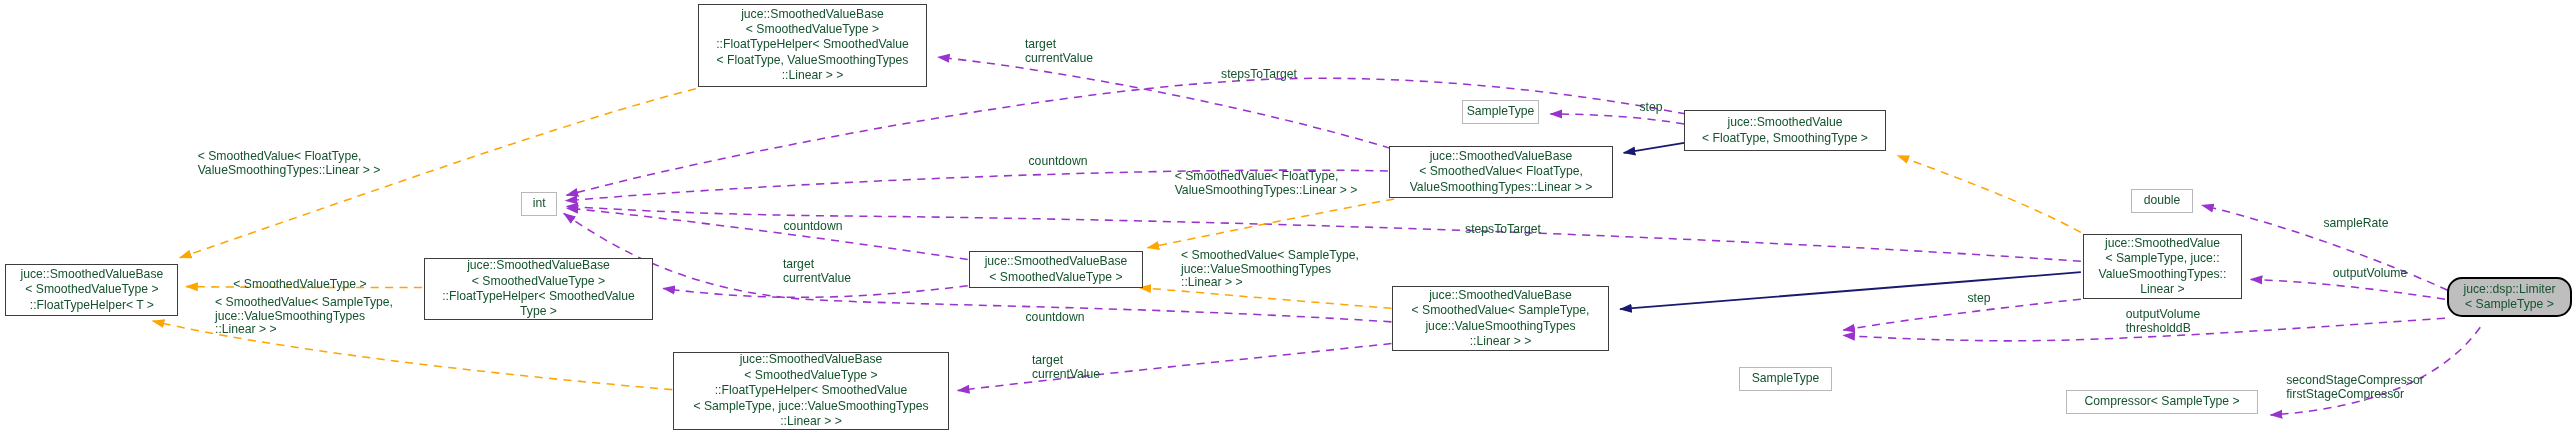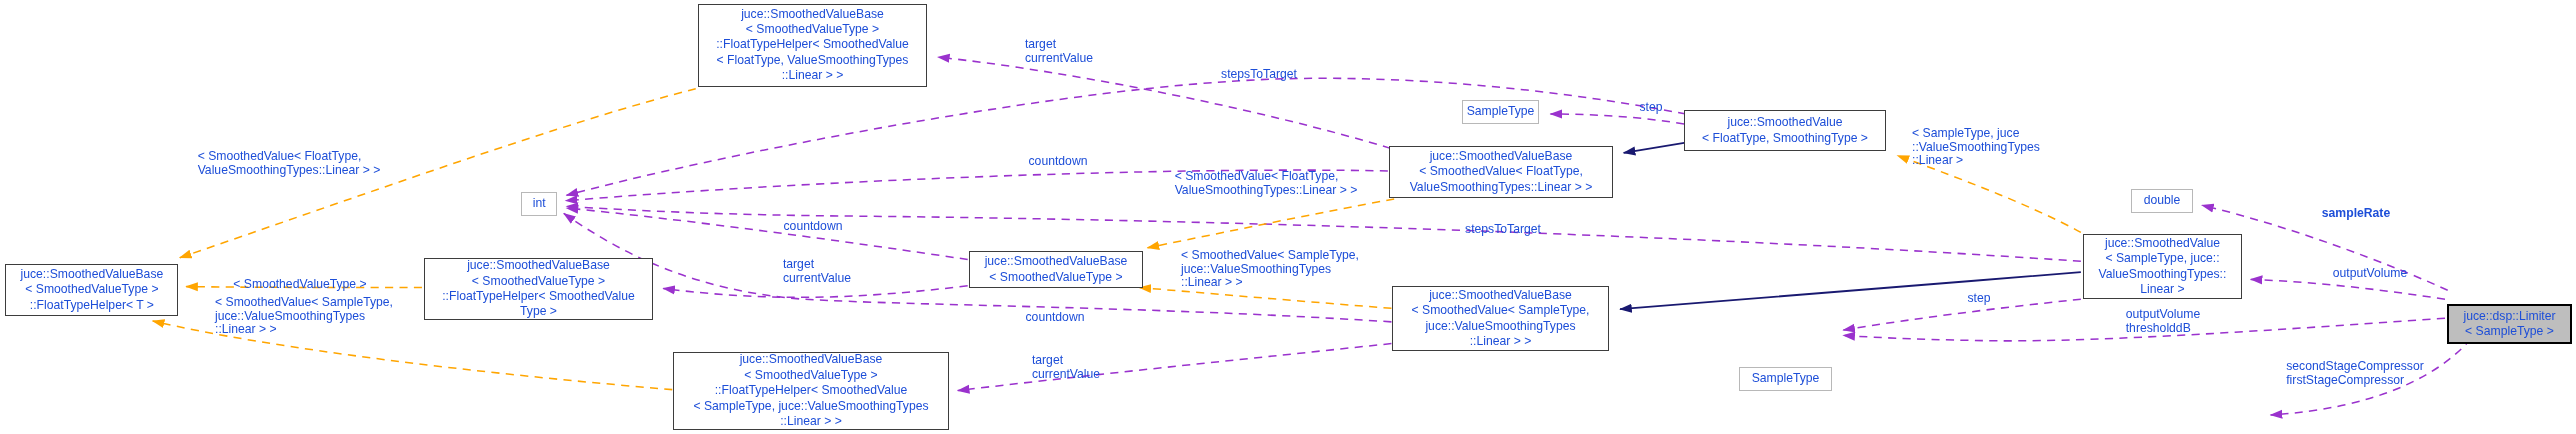--- a/index.html
+++ b/index.html
@@ -1,21 +1,21 @@
 <!DOCTYPE html>
 <html style="font-size:14.5px"><head>
 <meta charset="utf-8">
 <style>
   html,body{margin:0;padding:0;background:#ffffff;}
   #graph{
     position:relative;
     width:2576px;height:435px;
     background:#ffffff;
     font-family:"Liberation Sans","DejaVu Sans",sans-serif;
-    color:#1d4ed8;
+    color:#14532d;
     overflow:hidden;
   }
   #edges{position:absolute;left:0;top:0;width:2576px;height:435px;}
   .node{
     position:absolute;
     box-sizing:border-box;
     background:#ffffff;
     border:1.4px solid #3d3d3d;
     display:flex;align-items:center;justify-content:center;
     text-align:center;
@@ -104,35 +104,33 @@
 &lt; SmoothedValueType &gt;</div>
   <div class="node" style="left:2083px;top:234px;width:159px;height:65px;">juce::SmoothedValue
 &lt; SampleType, juce::
 ValueSmoothingTypes::
 Linear &gt;</div>
   <div class="node" style="left:1392px;top:286px;width:217px;height:65px;">juce::SmoothedValueBase
 &lt; SmoothedValue&lt; SampleType,
 juce::ValueSmoothingTypes
 ::Linear &gt; &gt;</div>
   <div class="node plain" style="left:1739px;top:323px;width:93px;height:23.5px;margin-top:44px;">SampleType</div>
-  <div class="node current" style="left:2447px;top:304px;width:125px;height:40px;">juce::dsp::Limiter
+  <div class="node current" style="left:2447px;top:277px;width:125px;height:40px;border-radius:15px;">juce::dsp::Limiter
 &lt; SampleType &gt;</div>
   <div class="node" style="left:673px;top:352px;width:276px;height:78px;">juce::SmoothedValueBase
 &lt; SmoothedValueType &gt;
 ::FloatTypeHelper&lt; SmoothedValue
 &lt; SampleType, juce::ValueSmoothingTypes
 ::Linear &gt; &gt;</div>
+  <div class="node plain" style="left:2066px;top:390px;width:192px;height:23.5px;">Compressor&lt; SampleType &gt;</div>
 
   <div class="elabel" style="left:1059px;top:52px;">target
 currentValue</div>
   <div class="elabel" style="left:1259px;top:75px;">stepsToTarget</div>
   <div class="elabel" style="left:1651px;top:108px;">step</div>
-  <div class="elabel" style="left:1976px;top:147px;">&lt; SampleType, juce
-::ValueSmoothingTypes
-::Linear &gt;</div>
   <div class="elabel" style="left:289px;top:164px;">&lt; SmoothedValue&lt; FloatType,
 ValueSmoothingTypes::Linear &gt; &gt;</div>
   <div class="elabel" style="left:1058px;top:162px;">countdown</div>
   <div class="elabel" style="left:1266px;top:184px;">&lt; SmoothedValue&lt; FloatType,
 ValueSmoothingTypes::Linear &gt; &gt;</div>
   <div class="elabel" style="left:813px;top:227px;">countdown</div>
   <div class="elabel" style="left:1503px;top:230px;">stepsToTarget</div>
   <div class="elabel" style="left:1270px;top:269px;">&lt; SmoothedValue&lt; SampleType,
 juce::ValueSmoothingTypes
 ::Linear &gt; &gt;</div>
@@ -141,19 +139,19 @@
   <div class="elabel" style="left:300px;top:285px;">&lt; SmoothedValueType &gt;</div>
   <div class="elabel" style="left:304px;top:316px;">&lt; SmoothedValue&lt; SampleType,
 juce::ValueSmoothingTypes
 ::Linear &gt; &gt;</div>
   <div class="elabel" style="left:1055px;top:318px;">countdown</div>
   <div class="elabel" style="left:1066px;top:368px;">target
 currentValue</div>
   <div class="elabel" style="left:1979px;top:299px;">step</div>
   <div class="elabel" style="left:2163px;top:322px;">outputVolume
 thresholddB</div>
-  <div class="elabel" style="left:2356px;top:214px;font-weight:bold;">sampleRate</div>
+  <div class="elabel" style="left:2356px;top:224px;">sampleRate</div>
   <div class="elabel" style="left:2354px;top:274px;margin-left:16px;">outputVolume</div>
-  <div class="elabel" style="left:2355px;top:374px;">secondStageCompressor
+  <div class="elabel" style="left:2355px;top:388px;">secondStageCompressor
 firstStageCompressor</div>
 
 </div>
 
 
 </body></html>

